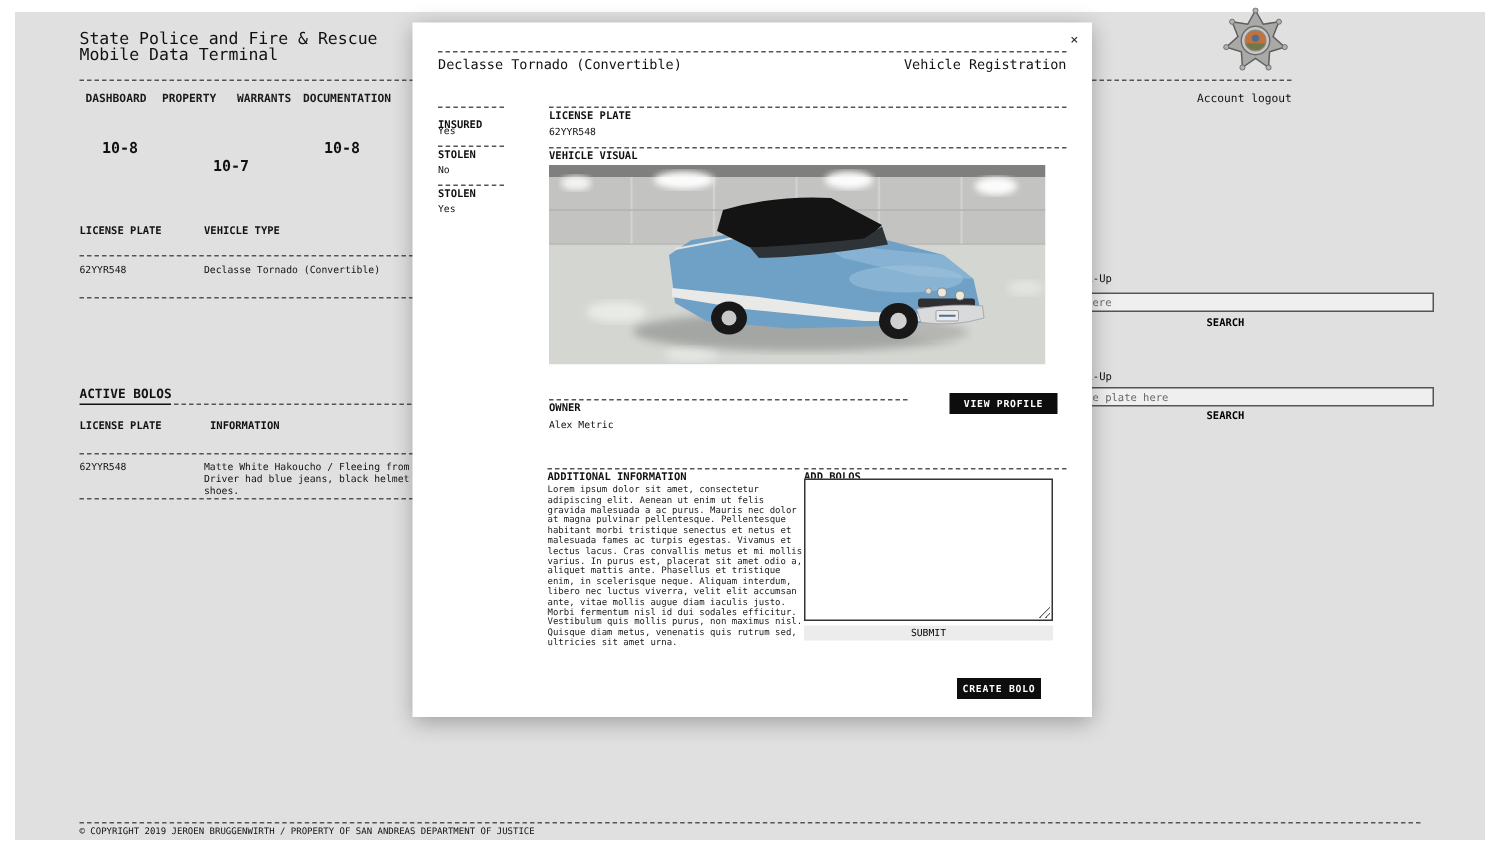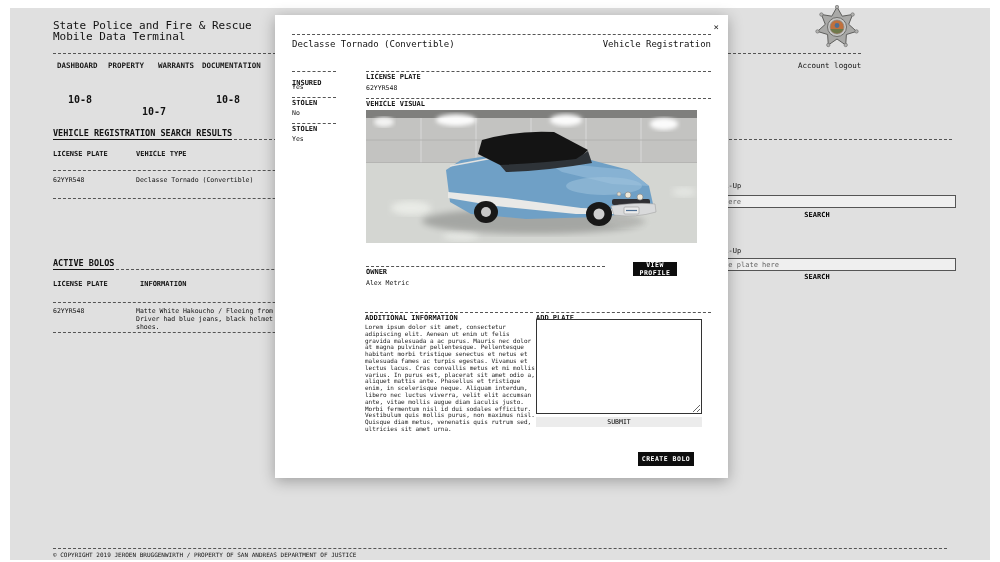--- a/index.html
+++ b/index.html
@@ -62,24 +62,20 @@
   <div class="abs navitem" style="left:57px;  top:61px;">DASHBOARD</div>
   <div class="abs navitem" style="left:108px; top:61px;">PROPERTY</div>
   <div class="abs navitem" style="left:158px; top:61px;">WARRANTS</div>
   <div class="abs navitem" style="left:202px; top:61px;">DOCUMENTATION</div>
   <div class="abs t75" style="left:798px; top:61px; cursor:pointer;">Account logout</div>
 
   <button class="abs statusbtn" style="left:68px;  top:94px;">10-8</button>
   <button class="abs statusbtn" style="left:142px; top:106px;">10-7</button>
   <button class="abs statusbtn" style="left:216px; top:94px;">10-8</button>
 
-  <div class="abs sechead" style="left:53px; top:128px; width:899px;">
-    <span class="txt">VEHICLE REGISTRATION SEARCH RESULTS</span>
-    <span class="fill"></span>
-  </div>
   <div class="abs t7 b" style="left:53px;  top:150px;">LICENSE PLATE</div>
   <div class="abs t7 b" style="left:136px; top:150px;">VEHICLE TYPE</div>
   <div class="abs dash" style="left:53px; top:170px; width:607px;"></div>
   <div class="abs" style="left:53px; top:176px; width:607px; height:14px; cursor:pointer;">
     <span class="abs t65" style="left:0;">62YYR548</span>
     <span class="abs t65" style="left:83px;">Declasse Tornado (Convertible)</span>
   </div>
   <div class="abs dash" style="left:53px; top:198px; width:607px;"></div>
 
   <div class="abs sechead" style="left:53px; top:258px; width:607px;">
@@ -185,26 +181,26 @@
         <circle cx="274" cy="87" r="3" fill="#efe9d9" stroke="#87888a" stroke-width="0.7"></circle>
         <circle cx="253" cy="84" r="2" fill="#dfd9c9" stroke="#87888a" stroke-width="0.5"></circle>
         <rect x="258" y="97" width="15" height="7" rx="1" fill="#eaeaea" stroke="#999" stroke-width="0.6"></rect>
         <line x1="260" y1="100.5" x2="271" y2="100.5" stroke="#4d6e93" stroke-width="1.2"></line>
       </svg>
     </div>
 
     <div class="abs dash" style="left:91px; top:251px; width:239px;"></div>
     <div class="abs flag-label" style="left:91px; top:253px;">OWNER</div>
     <div class="abs flag-value" style="left:91px; top:264px;">Alex Metric</div>
-    <button class="blackbtn abs" style="left:358px; top:247px; width:44px; height:14px;">VIEW PROFILE</button>
+    <button class="blackbtn abs" style="left:358px; top:247px; width:72px; height:14px;">VIEW PROFILE</button>
 
     <div class="abs dash" style="left:90px; top:297px; width:168px;"></div>
     <div class="abs flag-label" style="left:90px; top:299px;">ADDITIONAL INFORMATION</div>
     <div class="abs lorem" style="left:90px; top:309px; width:172px;">Lorem ipsum dolor sit amet, consectetur adipiscing elit. Aenean ut enim ut felis gravida malesuada a ac purus. Mauris nec dolor at magna pulvinar pellentesque. Pellentesque habitant morbi tristique senectus et netus et malesuada fames ac turpis egestas. Vivamus et lectus lacus. Cras convallis metus et mi mollis varius. In purus est, placerat sit amet odio a, aliquet mattis ante. Phasellus et tristique enim, in scelerisque neque. Aliquam interdum, libero nec luctus viverra, velit elit accumsan ante, vitae mollis augue diam iaculis justo. Morbi fermentum nisl id dui sodales efficitur. Vestibulum quis mollis purus, non maximus nisl. Quisque diam metus, venenatis quis rutrum sed, ultricies sit amet urna.</div>
 
     <div class="abs dash" style="left:261px; top:297px; width:175px;"></div>
-    <div class="abs flag-label" style="left:261px; top:299px;">ADD PLATE</div>
+    <div class="abs flag-label" style="left:261px; top:299px;">ADD BOLOS</div>
     <textarea class="notes-area" style="left: 261px; top: 304px; width: 166px; height: 95px;"></textarea>
     <button class="submitbtn" style="left:261px; top:402px; width:166px;">SUBMIT</button>
 
     <button class="blackbtn abs" style="left:363px; top:437px; width:56px; height:14px;">CREATE BOLO</button>
   </div>
 </div>
 
 </body></html>

